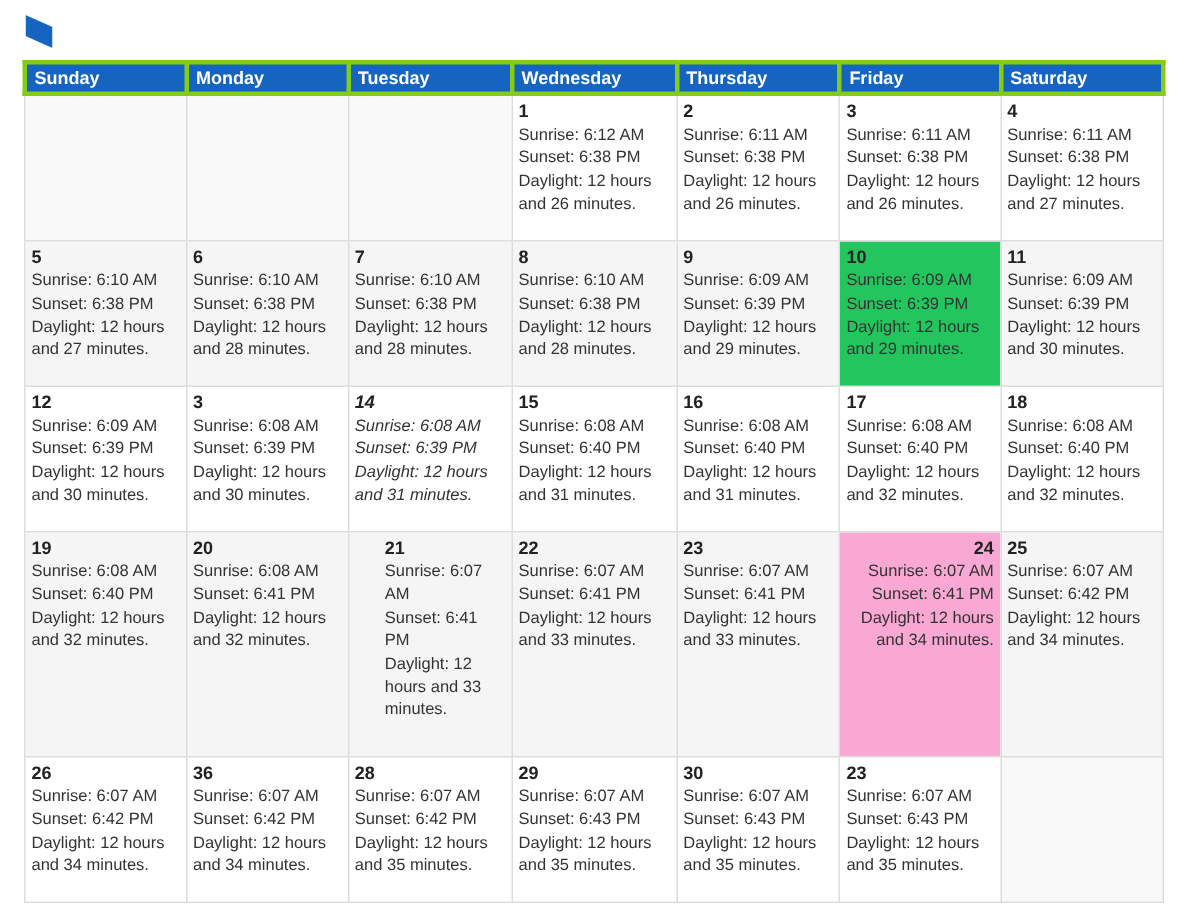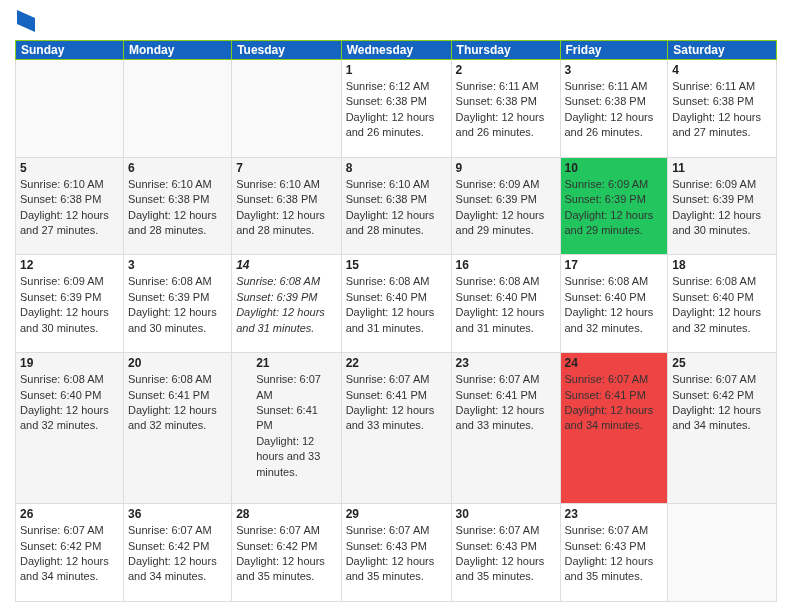--- a/index.html
+++ b/index.html
@@ -58,21 +58,21 @@
       border-collapse: collapse;
       flex: 1;
     }
     .calendar th {
       background: #1565c0;
       color: #fff;
       text-align: left;
       padding: 2px 5px;
       font-size: 12px;
       font-weight: bold;
-      border: 1px solid #84cc16;
+      border: 3px solid #84cc16;
       margin-top: 16px;
     }
     .calendar td {
       vertical-align: top;
       border: 1px solid #ddd;
       padding: 3px 4px;
       width: 113px;
       font-size: 9.5px;
       color: #333;
       height: 80px;
@@ -227,21 +227,21 @@
             <div class="day-info">Sunrise: 6:07 AM<br>Sunset: 6:41 PM<br>Daylight: 12 hours and 33 minutes.</div>
           </td>
           <td style="background: rgb(245, 245, 245);">
             <div class="day-num">22</div>
             <div class="day-info">Sunrise: 6:07 AM<br>Sunset: 6:41 PM<br>Daylight: 12 hours and 33 minutes.</div>
           </td>
           <td style="background: rgb(245, 245, 245);">
             <div class="day-num">23</div>
             <div class="day-info">Sunrise: 6:07 AM<br>Sunset: 6:41 PM<br>Daylight: 12 hours and 33 minutes.</div>
           </td>
-          <td style="background: #ef4444;">
+          <td style="background: #f9a8d4; text-align: right;">
             <div class="day-num">24</div>
             <div class="day-info">Sunrise: 6:07 AM<br>Sunset: 6:41 PM<br>Daylight: 12 hours and 34 minutes.</div>
           </td>
           <td style="background: rgb(245, 245, 245);">
             <div class="day-num">25</div>
             <div class="day-info">Sunrise: 6:07 AM<br>Sunset: 6:42 PM<br>Daylight: 12 hours and 34 minutes.</div>
           </td>
         </tr>
         <tr>
           <td style="background: rgb(255, 255, 255);">

